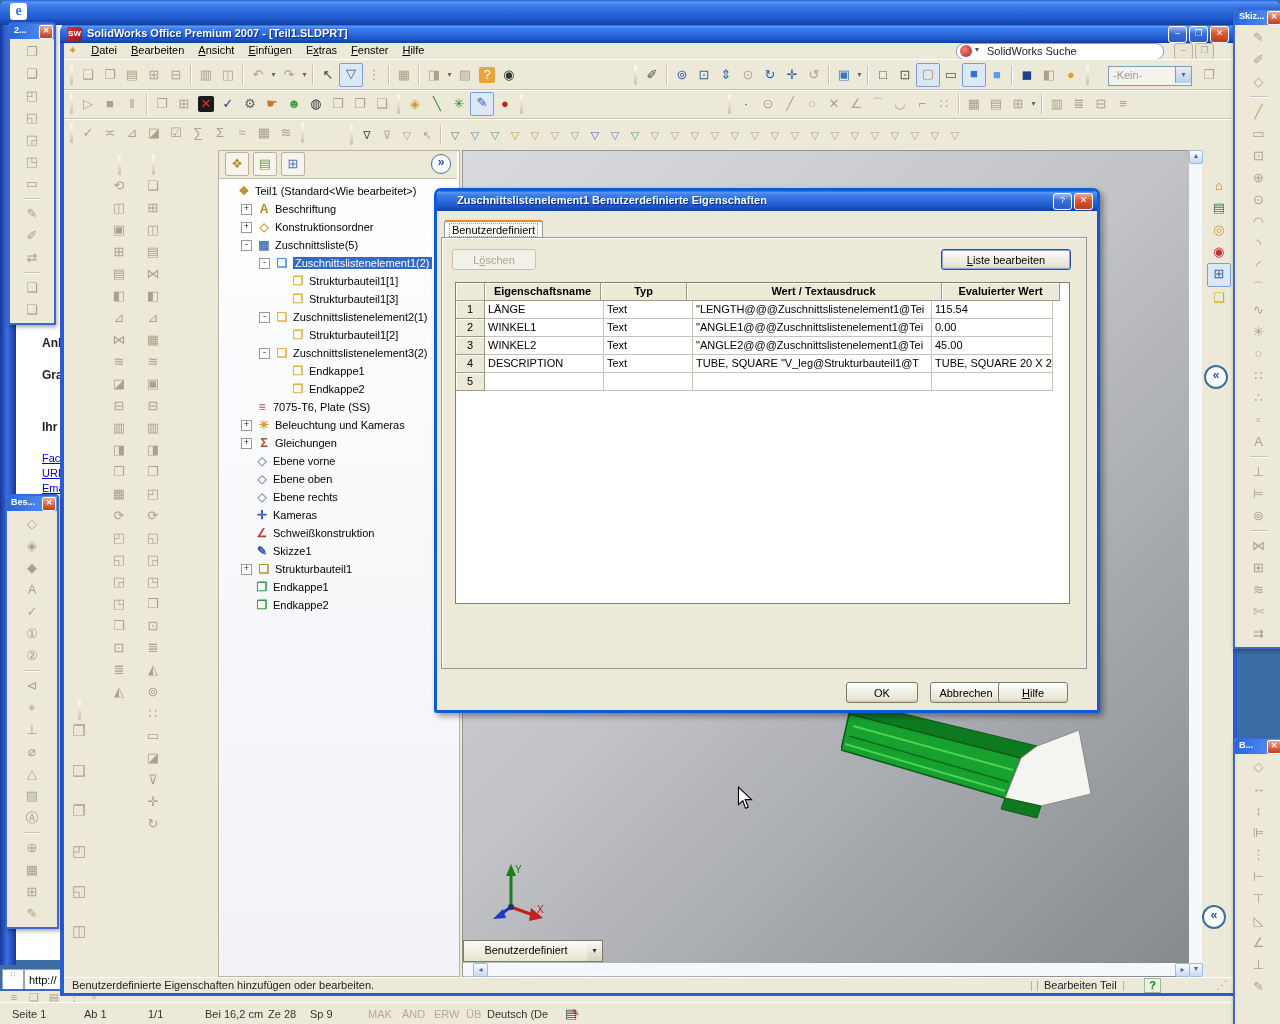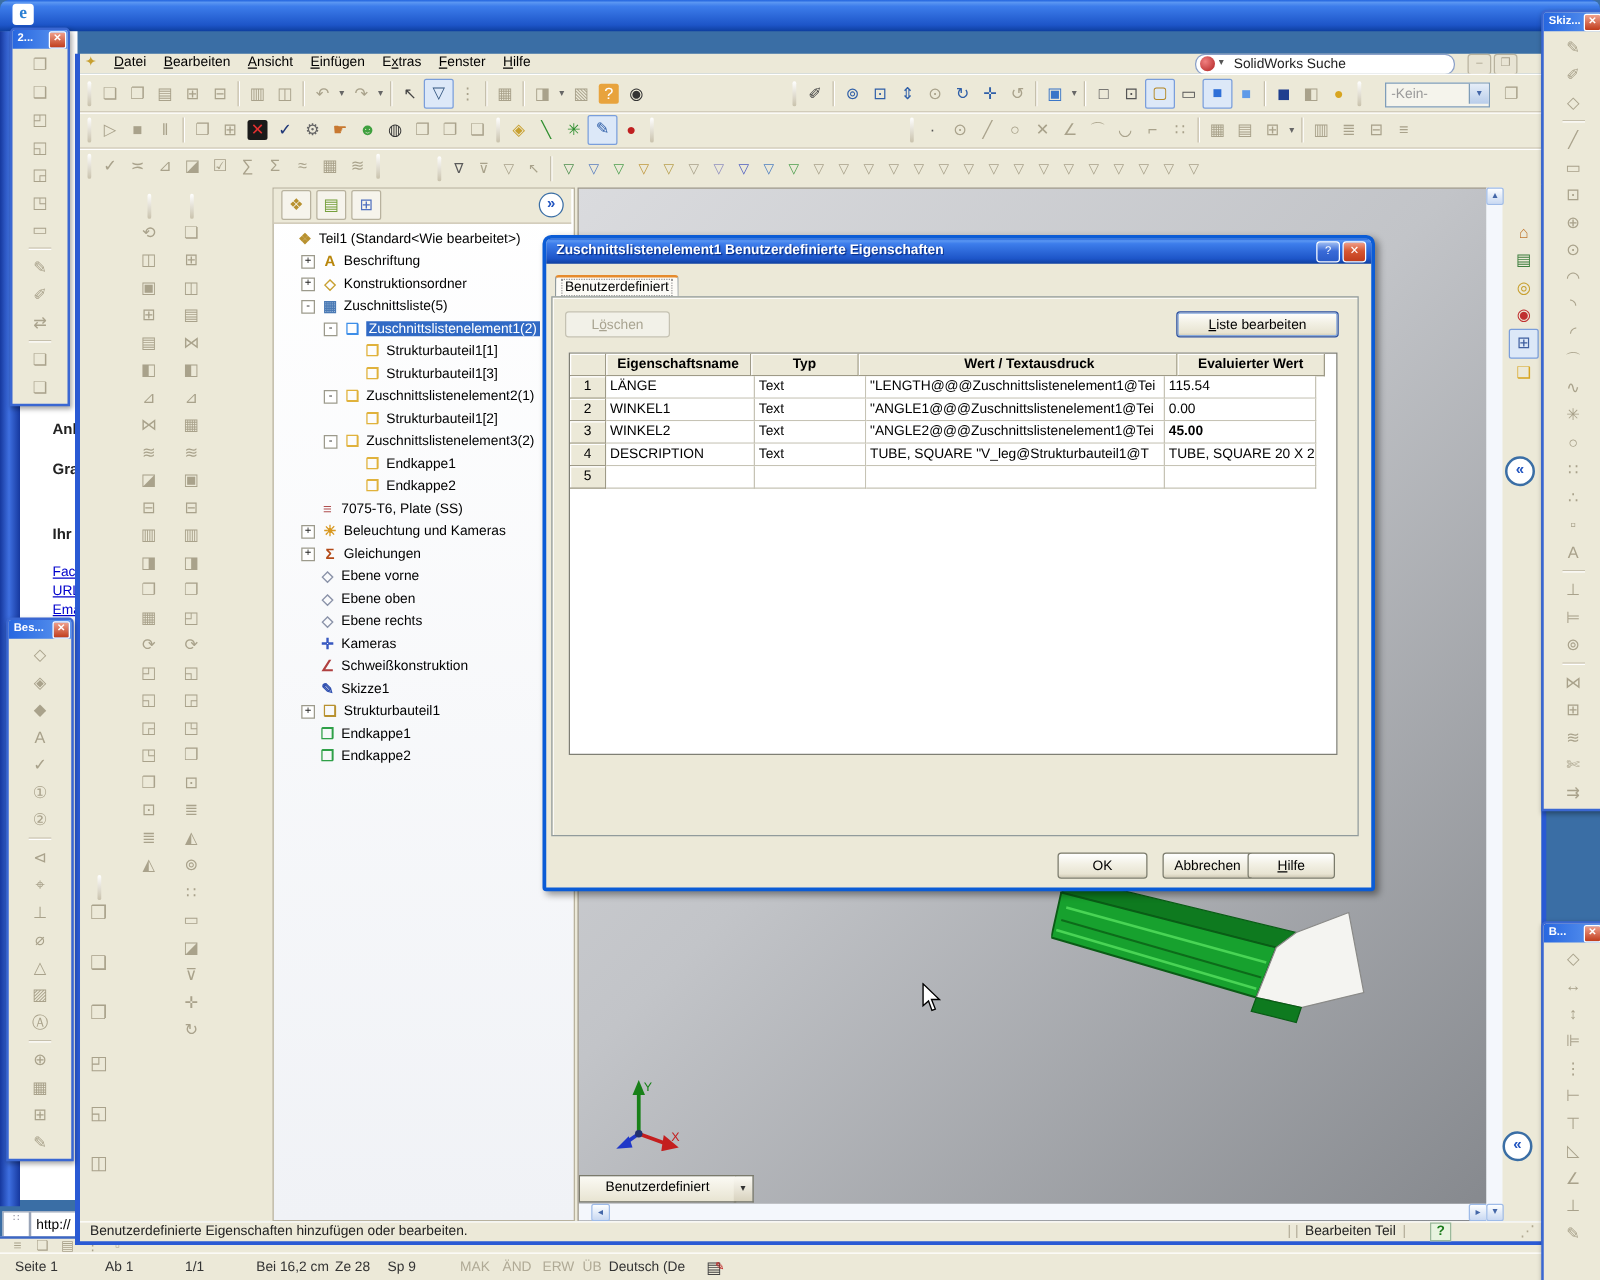--- a/index.html
+++ b/index.html
@@ -116,20 +116,25 @@
         <span class="statusfield" style="left: 310px;">Sp 9</span>
         <span class="statusfield dim" style="left: 368px;">MAK</span>
         <span class="statusfield dim" style="left: 402px;">ÄND</span>
         <span class="statusfield dim" style="left: 434px;">ERW</span>
         <span class="statusfield dim" style="left: 466px;">ÜB</span>
         <span class="statusfield" style="left: 487px;">Deutsch (De</span>
       </div>
   </div>
 
   <div class="abs" id="sw" style="left:60px;top:25px;width:1177px;height:971px">
+    <div class="abs luna" style="left:0;top:0;width:1177px;height:18px;border-radius:6px 6px 0 0">
+      <span class="abs" style="left:7px;top:2px;width:15px;height:14px;background:linear-gradient(135deg,#D83030,#902020);border-radius:2px;color:#fff;font-size:8px;font-weight:bold;text-align:center;line-height:14px">SW</span>
+      <span class="abs wtitle" style="left:27px;top:2px;font-size:11px;width:800px">SolidWorks Office Premium 2007 - [Teil1.SLDPRT]</span>
+      <span class="abs" id="swbtns" style="right:8px;top:1px"><span class="xpb">–</span><span class="xpb">❐</span><span class="xpb cl">✕</span></span>
+    </div>
     <div class="abs" style="left:0;top:18px;width:4px;height:949px;background:#2A5AD4"></div>
     <div class="abs" style="left:1173px;top:18px;width:4px;height:949px;background:#2A5AD4"></div>
     <div class="abs" style="left:0;top:967px;width:1177px;height:4px;background:#2A5AD4"></div>
 
     <div class="abs" style="left:4px;top:18px;width:1169px;height:16px;background:#ECE9D8">
       <span style="color:#C8A030;font-size:11px;padding:0 4px">✦</span>
       <span id="swmenu"><span style="padding: 1px 7px; display: inline-block; cursor: default;"><u>D</u><span>a</span><span>t</span><span>e</span><span>i</span></span><span style="padding: 1px 7px; display: inline-block; cursor: default;"><u>B</u><span>e</span><span>a</span><span>r</span><span>b</span><span>e</span><span>i</span><span>t</span><span>e</span><span>n</span></span><span style="padding: 1px 7px; display: inline-block; cursor: default;"><u>A</u><span>n</span><span>s</span><span>i</span><span>c</span><span>h</span><span>t</span></span><span style="padding: 1px 7px; display: inline-block; cursor: default;"><u>E</u><span>i</span><span>n</span><span>f</span><span>ü</span><span>g</span><span>e</span><span>n</span></span><span style="padding: 1px 7px; display: inline-block; cursor: default;"><span>E</span><u>x</u><span>t</span><span>r</span><span>a</span><span>s</span></span><span style="padding: 1px 7px; display: inline-block; cursor: default;"><u>F</u><span>e</span><span>n</span><span>s</span><span>t</span><span>e</span><span>r</span></span><span style="padding: 1px 7px; display: inline-block; cursor: default;"><u>H</u><span>i</span><span>l</span><span>f</span><span>e</span></span></span>
       <span class="abs" style="left:892px;top:0px;width:206px;height:15px;background:#fff;border:1px solid #8AA0C8;border-radius:8px">
         <span style="position:absolute;left:3px;top:1px;width:12px;height:12px;border-radius:50%;background:radial-gradient(circle at 35% 35%,#F08080,#B02020)"></span>
         <span style="position:absolute;left:18px;top:1px;color:#555;font-size:8px">▾</span>
@@ -557,21 +562,21 @@
       <span class="abs" style="left:966px;top:1px;color:#B0AA96">|&nbsp;|</span>
       <span class="abs" style="left:980px;top:1px;color:#222">Bearbeiten Teil</span>
       <span class="abs" style="left:1058px;top:1px;color:#B0AA96">|</span>
       <span class="abs" style="left:1080px;top:0;width:15px;height:13px;background:#E8F4E0;border:1px solid #9AB89A;color:#1A7A1A;font-weight:bold;text-align:center;line-height:12px">?</span>
       <span class="abs" style="left:1152px;top:0;color:#B0A890;font-size:12px">⋰</span>
     </div>
   </div>
 
   <div class="abs" id="dialog" style="left:434px;top:188px;width:660px;height:519px;z-index:10;border:3px solid #0B5CD6;border-radius:7px 7px 3px 3px;box-shadow:3px 3px 6px rgba(0,0,0,.4);background:#ECE9D8">
     <div class="luna" style="height:20px;border-radius:4px 4px 0 0;position:relative">
-      <span class="wtitle" style="position:absolute;left:8px;top:3px;font-size:11px">Zuschnittslistenelement1 Benutzerdefinierte Eigenschaften</span>
+      <span class="wtitle" style="position:absolute;left:20px;top:3px;font-size:11px">Zuschnittslistenelement1 Benutzerdefinierte Eigenschaften</span>
       <span style="position:absolute;right:4px;top:2px" id="dlgbtns"><span class="xpb">?</span><span class="xpb cl">✕</span></span>
     </div>
     <div style="position:relative;width:654px;height:496px">
       <div class="abs" style="left:7px;top:9px;width:97px;height:18px;background:#FCFBF6;border:1px solid #919B9C;border-bottom:none;border-radius:3px 3px 0 0;border-top:2px solid #E68B2C;text-align:center;line-height:16px">
         <span style="border:1px dotted #999;padding:0 2px">Benutzerdefiniert</span>
       </div>
       <div class="abs" style="left:4px;top:26px;width:644px;height:430px;border:1px solid #919B9C;background:#ECE9D8;box-shadow:inset 1px 1px 0 #FFF"></div>
       <button class="btn dis" id="btn-delete" style="left:15px;top:38px;width:84px;height:21px"><span>L</span><u>ö</u><span>s</span><span>c</span><span>h</span><span>e</span><span>n</span></button>
       <button class="btn def" id="btn-editlist" style="left:504px;top:38px;width:130px;height:21px"><u>L</u><span>i</span><span>s</span><span>t</span><span>e</span><span> </span><span>b</span><span>e</span><span>a</span><span>r</span><span>b</span><span>e</span><span>i</span><span>t</span><span>e</span><span>n</span></button>
       <div class="abs" id="grid" style="left:18px;top:71px;width:613px;height:320px;background:#fff;border:1px solid #7F7F74">
@@ -594,21 +599,21 @@
             <div class="gcell" style="width: 115px;">WINKEL1</div>
             <div class="gcell" style="width: 85px;">Text</div>
             <div class="gcell" style="width: 235px;">"ANGLE1@@@Zuschnittslistenelement1@Tei</div>
             <div class="gcell" style="width: 117px;">0.00</div>
           </div>
           <div class="grow">
             <div class="gcell gnum" style="width: 28px;">3</div>
             <div class="gcell" style="width: 115px;">WINKEL2</div>
             <div class="gcell" style="width: 85px;">Text</div>
             <div class="gcell" style="width: 235px;">"ANGLE2@@@Zuschnittslistenelement1@Tei</div>
-            <div class="gcell" style="width: 117px; font-weight: bold;">45.00</div>
+            <div class="gcell" style="width: 117px;">45.00</div>
           </div>
           <div class="grow">
             <div class="gcell gnum" style="width: 28px;">4</div>
             <div class="gcell" style="width: 115px;">DESCRIPTION</div>
             <div class="gcell" style="width: 85px;">Text</div>
             <div class="gcell" style="width: 235px;">TUBE, SQUARE "V_leg@Strukturbauteil1@T</div>
             <div class="gcell" style="width: 117px;">TUBE, SQUARE 20 X 20</div>
           </div>
           <div class="grow">
             <div class="gcell gnum" style="width: 28px;">5</div>

